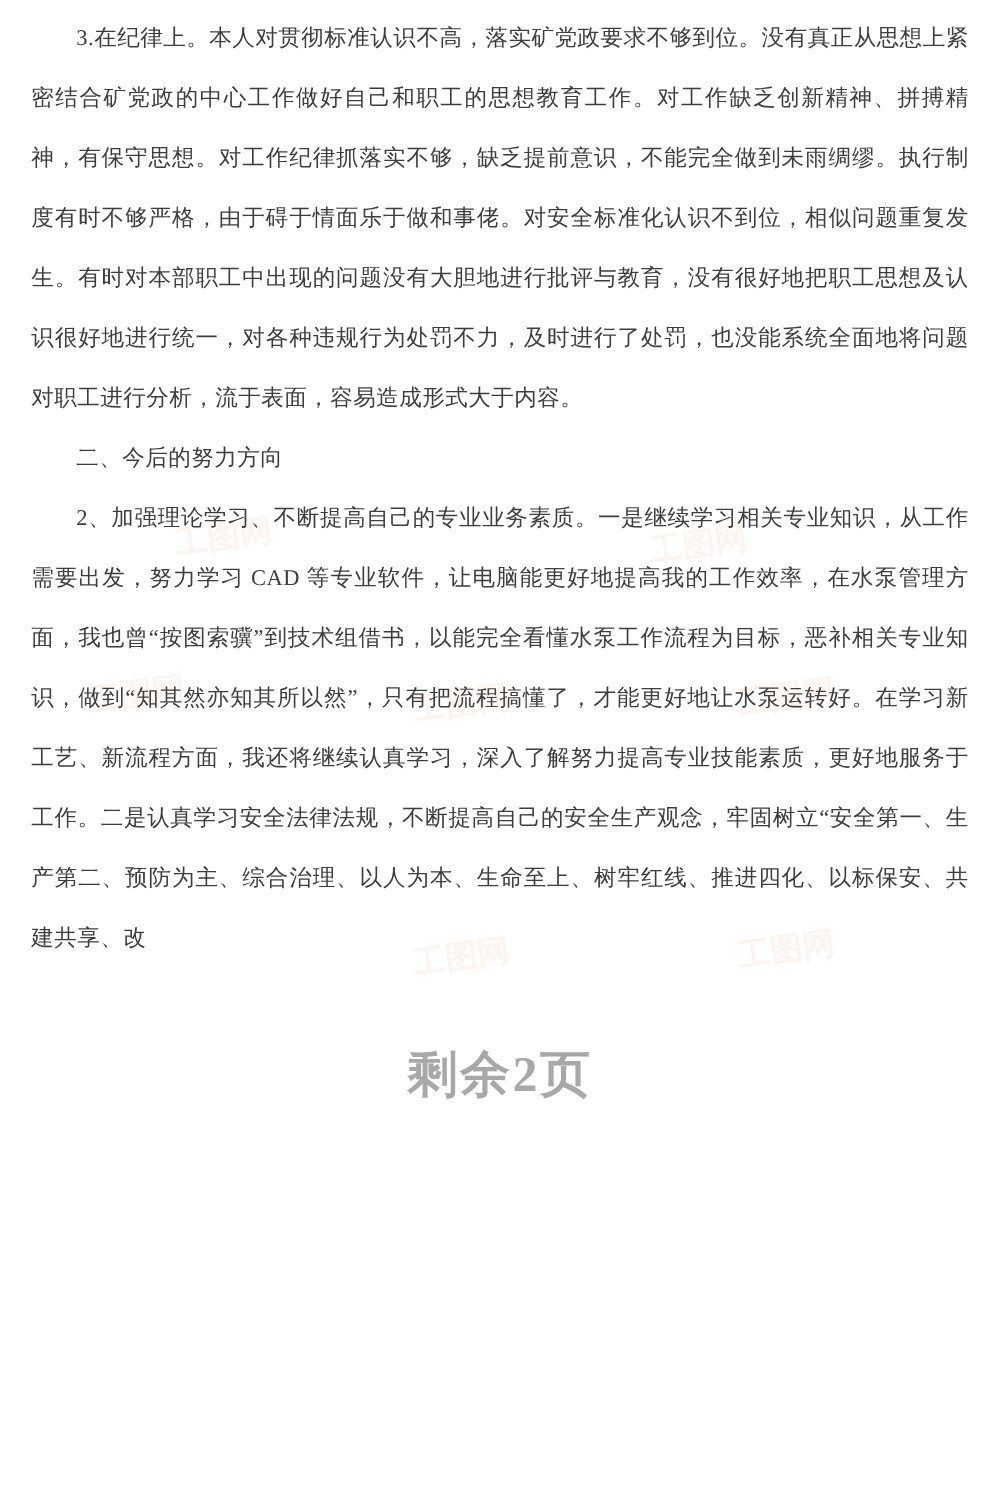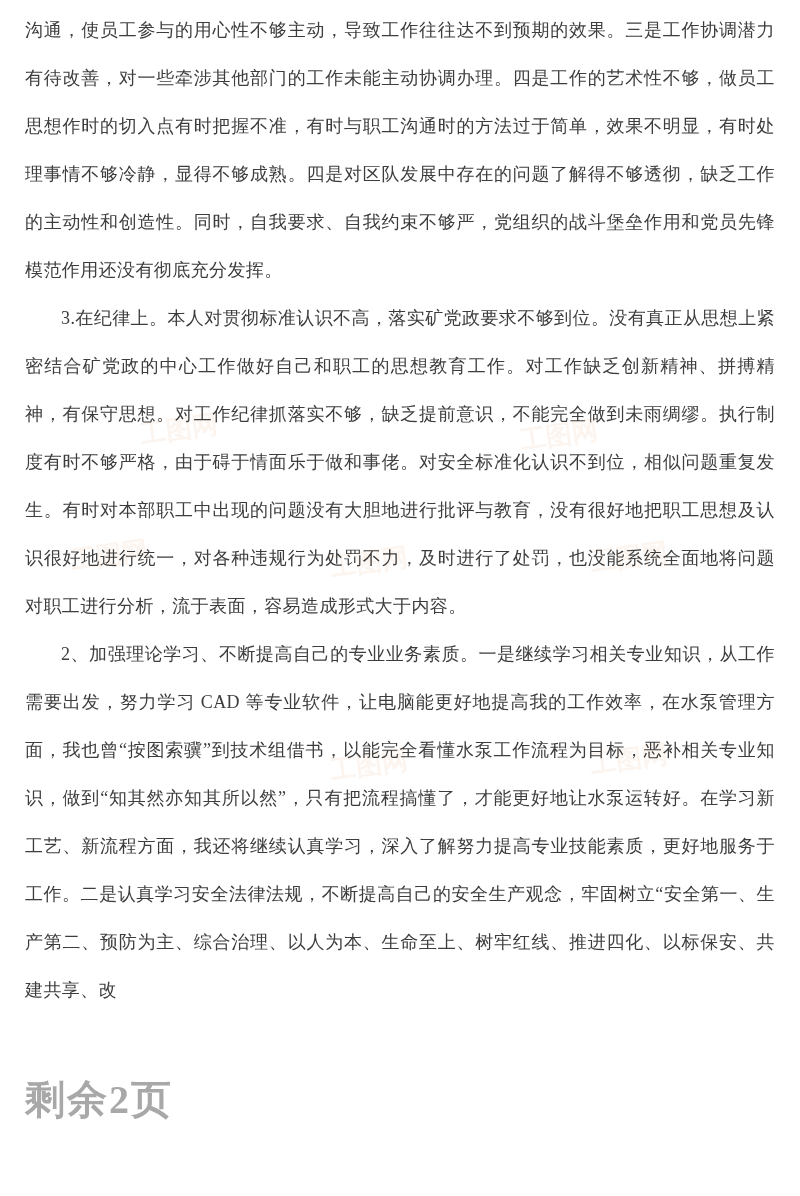--- a/index.html
+++ b/index.html
@@ -36,21 +36,21 @@
   }
   .indent {
     text-indent: 2em;
   }
   .heading {
     font-weight: bold;
   }
   .footer {
     margin-top: 58px;
     display: flex;
-    justify-content: flex-start;
+    justify-content: center;
     align-items: baseline;
     gap: 60px;
   }
   .footer span {
     font-size: 40px;
     font-weight: bold;
     color: #a8a8a8;
     font-family: "Liberation Serif", serif;
     letter-spacing: 2px;
   }
@@ -81,28 +81,28 @@
   <span class="wm" style="left:520px; top:418px;">工图网</span>
   <span class="wm" style="left:70px;  top:538px;">工图网</span>
   <span class="wm" style="left:330px; top:545px;">工图网</span>
   <span class="wm" style="left:590px; top:540px;">工图网</span>
   <span class="wm" style="left:330px; top:748px;">工图网</span>
   <span class="wm" style="left:590px; top:742px;">工图网</span>
 </div>
 
 <div class="page">
 
-  <p class="para">
-    <span class="lead"></span><span>沟通，使员工参与的用心性不够主动，导致工作往往达不到预期的效果。三是工作协调潜力有待改善，对一些牵涉其他部门的工作未能主动协调办理。四是工作的艺术性不够，做员工思想作时的切入点有时把握不准，有时与职工沟通时的方法过于简单，效果不明显，有时处理事情不够冷静，显得不够成熟。四是对区队发展中存在的问题了解得不够透彻，缺乏工作的主动性和创造性。同时，自我要求、自我约束不够严，党组织的战斗堡垒作用和党员先锋模范作用还没有彻底充分发挥。</span>
-  </p>
 
   <p class="para indent">
     <span class="lead">3.在纪律上。</span><span>本人对贯彻标准认识不高，落实矿党政要求不够到位。没有真正从思想上紧密结合矿党政的中心工作做好自己和职工的思想教育工作。对工作缺乏创新精神、拼搏精神，有保守思想。对工作纪律抓落实不够，缺乏提前意识，不能完全做到未雨绸缪。执行制度有时不够严格，由于碍于情面乐于做和事佬。对安全标准化认识不到位，相似问题重复发生。有时对本部职工中出现的问题没有大胆地进行批评与教育，没有很好地把职工思想及认识很好地进行统一，对各种违规行为处罚不力，及时进行了处罚，也没能系统全面地将问题对职工进行分析，流于表面，容易造成形式大于内容。</span>
   </p>
 
+  <p class="para indent heading">
+    <span class="lead">二、今后的努力方向</span><span></span>
+  </p>
 
   <p class="para indent">
     <span class="lead">2、加强理论学习、不断提高自己的专业业务素质。</span><span>一是继续学习相关专业知识，从工作需要出发，努力学习 CAD 等专业软件，让电脑能更好地提高我的工作效率，在水泵管理方面，我也曾“按图索骥”到技术组借书，以能完全看懂水泵工作流程为目标，恶补相关专业知识，做到“知其然亦知其所以然”，只有把流程搞懂了，才能更好地让水泵运转好。在学习新工艺、新流程方面，我还将继续认真学习，深入了解努力提高专业技能素质，更好地服务于工作。二是认真学习安全法律法规，不断提高自己的安全生产观念，牢固树立“安全第一、生产第二、预防为主、综合治理、以人为本、生命至上、树牢红线、推进四化、以标保安、共建共享、改</span>
   </p>
 
   <div class="footer">
     <span>剩余2页</span>
   </div>
 
 </div>

